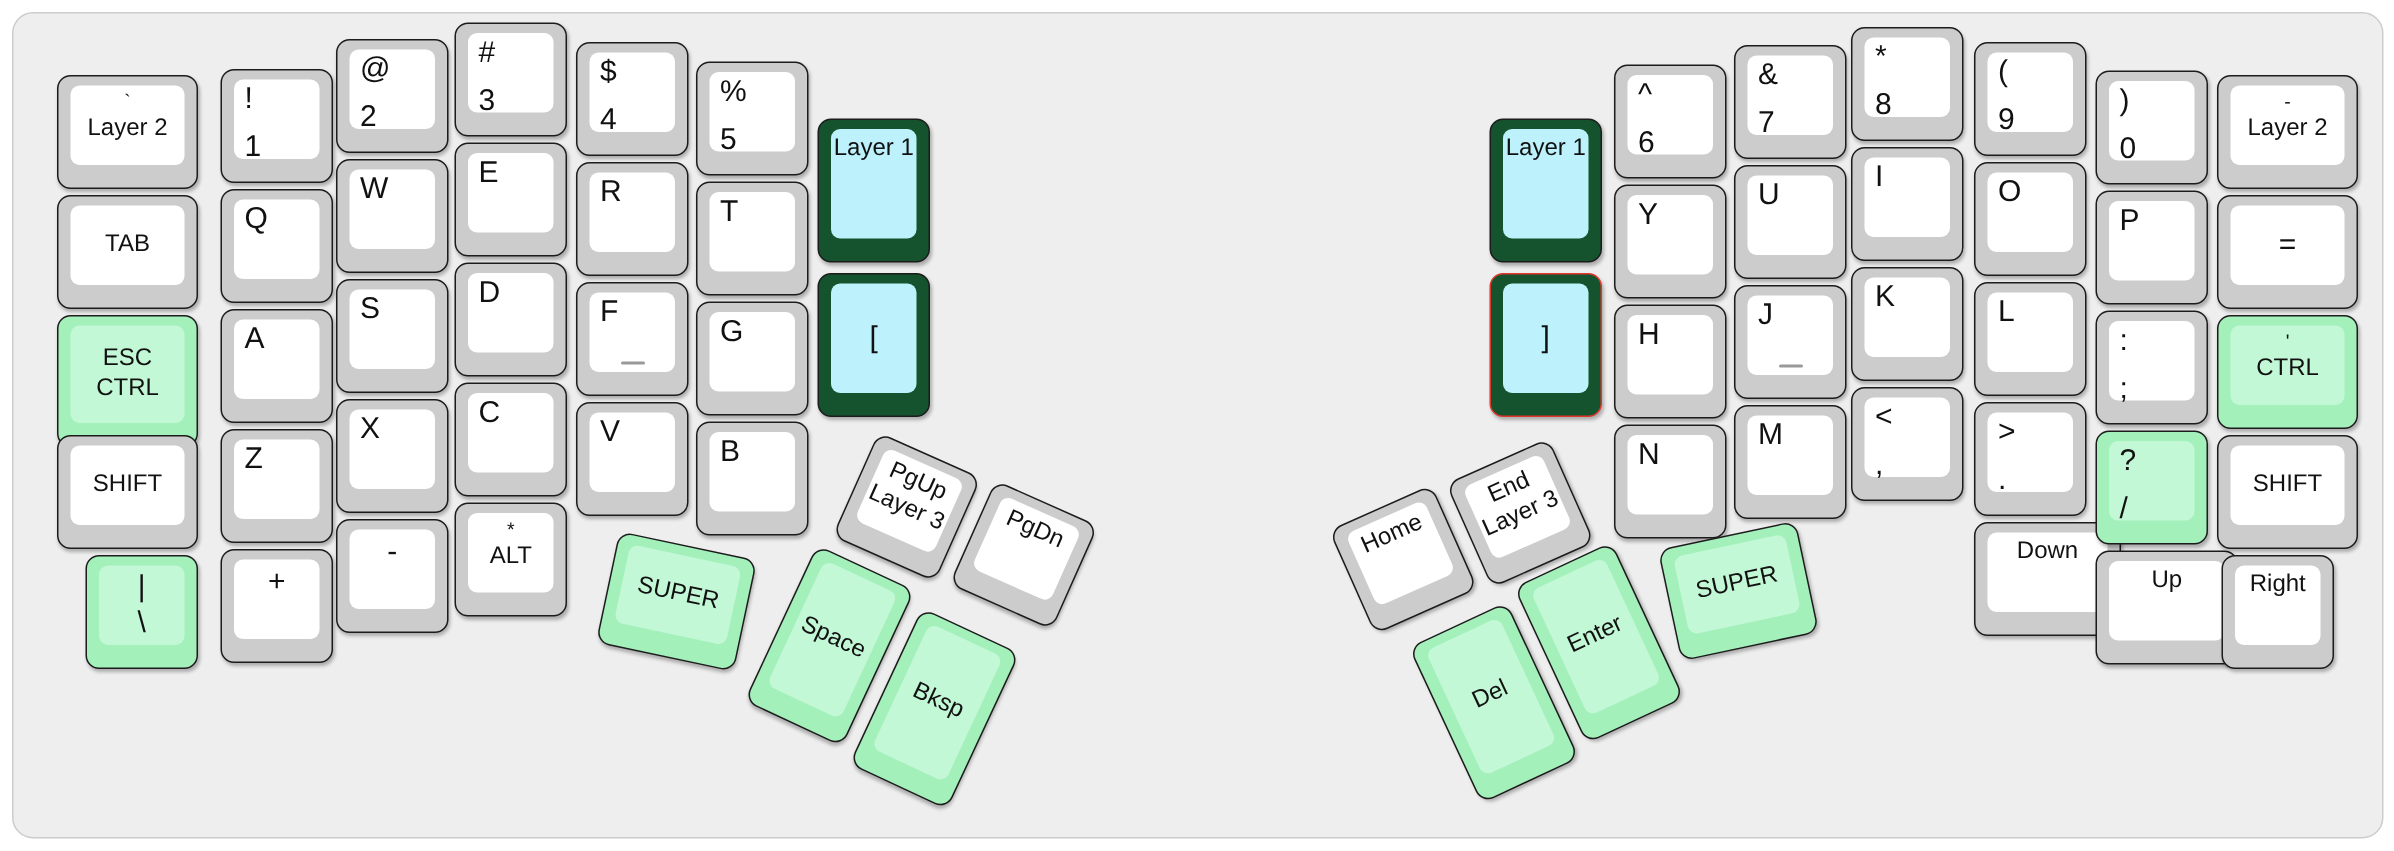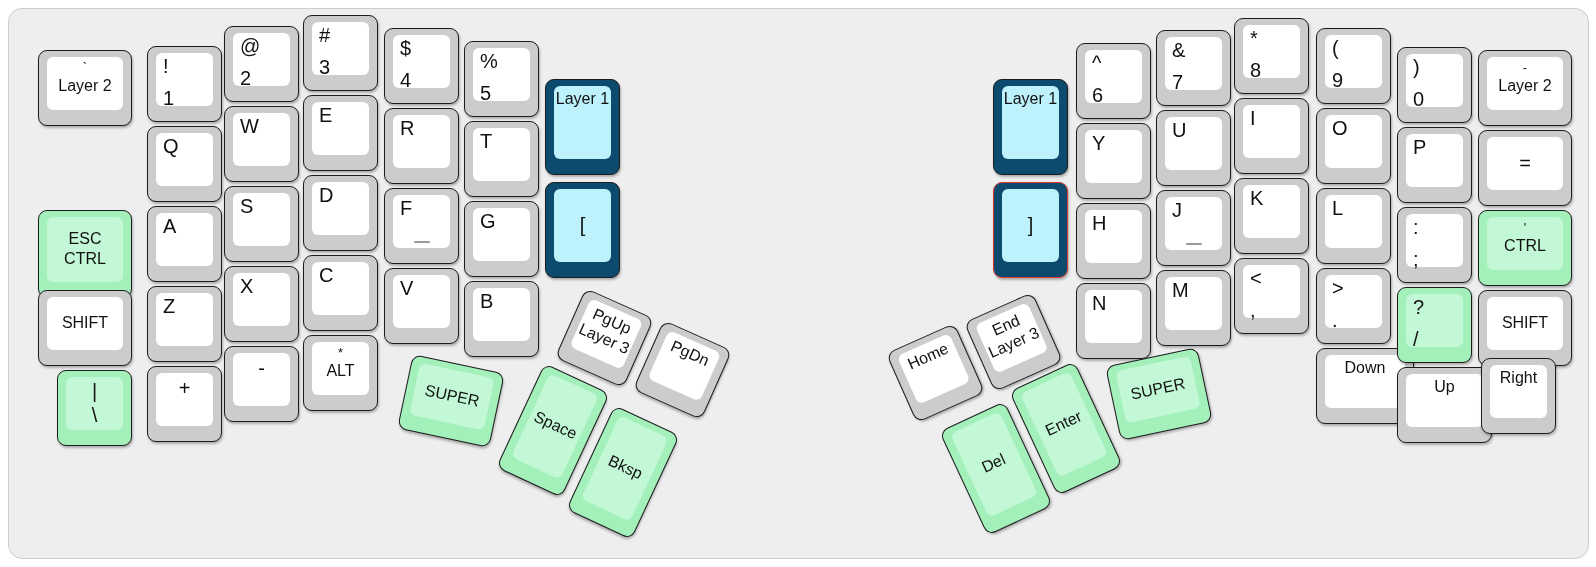--- a/index.html
+++ b/index.html
@@ -4,21 +4,21 @@
 <style>
   html,body{margin:0;padding:0;background:#ffffff;width:1596px;height:567px;overflow:hidden;
     font-family:"Liberation Sans", sans-serif;}
   .panel{position:absolute;left:8px;top:8px;width:1579px;height:549px;background:#eeeeee;
     border:1px solid #cccccc;border-radius:14px;}
   .key{position:absolute;box-sizing:border-box;background:#cccccc;border:1.5px solid #1c1c1c;
     border-radius:9px;box-shadow:1px 2px 2.5px rgba(0,0,0,.28);}
   .key .face{position:absolute;left:8px;right:8px;top:6px;bottom:15px;border-radius:6px;
     background:#ffffff;display:flex;flex-direction:column;color:#111;}
   .key.green{background:#a3f0bb}.key.green .face{background:#c3f8d6}
-  .key.cyan{background:#0c4a6e}.key.cyan .face{background:#bdf2fc}
+  .key.cyan{background:#14532d}.key.cyan .face{background:#bdf2fc}
   .key.red-border{border-color:#e0372d}
   .align-left .face{padding:3px 0 0 7px;align-items:flex-start;justify-content:flex-start;gap:12px}
   .align-center .face{align-items:center;justify-content:center;padding:0 2px 2px 2px;gap:4px;text-align:center}
   .align-center-top .face{align-items:center;justify-content:flex-start;padding:5px 2px 0 2px;gap:3px;text-align:center}
   .align-smalltop .face{align-items:center;justify-content:flex-start;padding:4px 2px 0 2px;gap:4px;text-align:center}
   .legend{font-size:20px;line-height:1;white-space:nowrap;}
   .legend.word{font-size:16px;}
   .legend.small-legend{font-size:13px;}
   .homing-bar{position:absolute;bottom:5px;left:50%;width:16px;height:2.5px;margin-left:-8px;
     background:#999;border-radius:1px;}
@@ -26,20 +26,25 @@
 </head>
 <body>
 
 <div class="panel">
     <div class="key align-smalltop" style="left: 29px; top: 41px; width: 94px; height: 76px;">
       <div class="face">
         <div class="legend small-legend">`</div>
         <div class="legend word">Layer 2</div>
       </div>
     </div>
+    <div class="key align-center" style="left: 29px; top: 121px; width: 94px; height: 76px;">
+      <div class="face">
+        <div class="legend word">TAB</div>
+      </div>
+    </div>
     <div class="key align-center green" style="left: 29px; top: 201px; width: 94px; height: 88px;">
       <div class="face">
         <div class="legend word">ESC</div>
         <div class="legend word">CTRL</div>
       </div>
     </div>
     <div class="key align-center" style="left: 29px; top: 281px; width: 94px; height: 76px;">
       <div class="face">
         <div class="legend word">SHIFT</div>
       </div>
@@ -353,21 +358,21 @@
       <div class="face">
         <div class="legend small-legend">'</div>
         <div class="legend word">CTRL</div>
       </div>
     </div>
     <div class="key align-center" style="left: 1469px; top: 281px; width: 94px; height: 76px;">
       <div class="face">
         <div class="legend word">SHIFT</div>
       </div>
     </div>
-    <div class="key align-center-top" style="left: 1472px; top: 349px; width: 75px; height: 76px;">
+    <div class="key align-center-top" style="left: 1472px; top: 361px; width: 75px; height: 76px;">
       <div class="face">
         <div class="legend word">Right</div>
       </div>
     </div>
     <div class="key align-center-top" style="left: 967px; top: 295px; width: 75px; height: 76px; transform: rotate(-24deg);">
       <div class="face">
         <div class="legend word">End</div>
         <div class="legend word">Layer 3</div>
       </div>
     </div>

